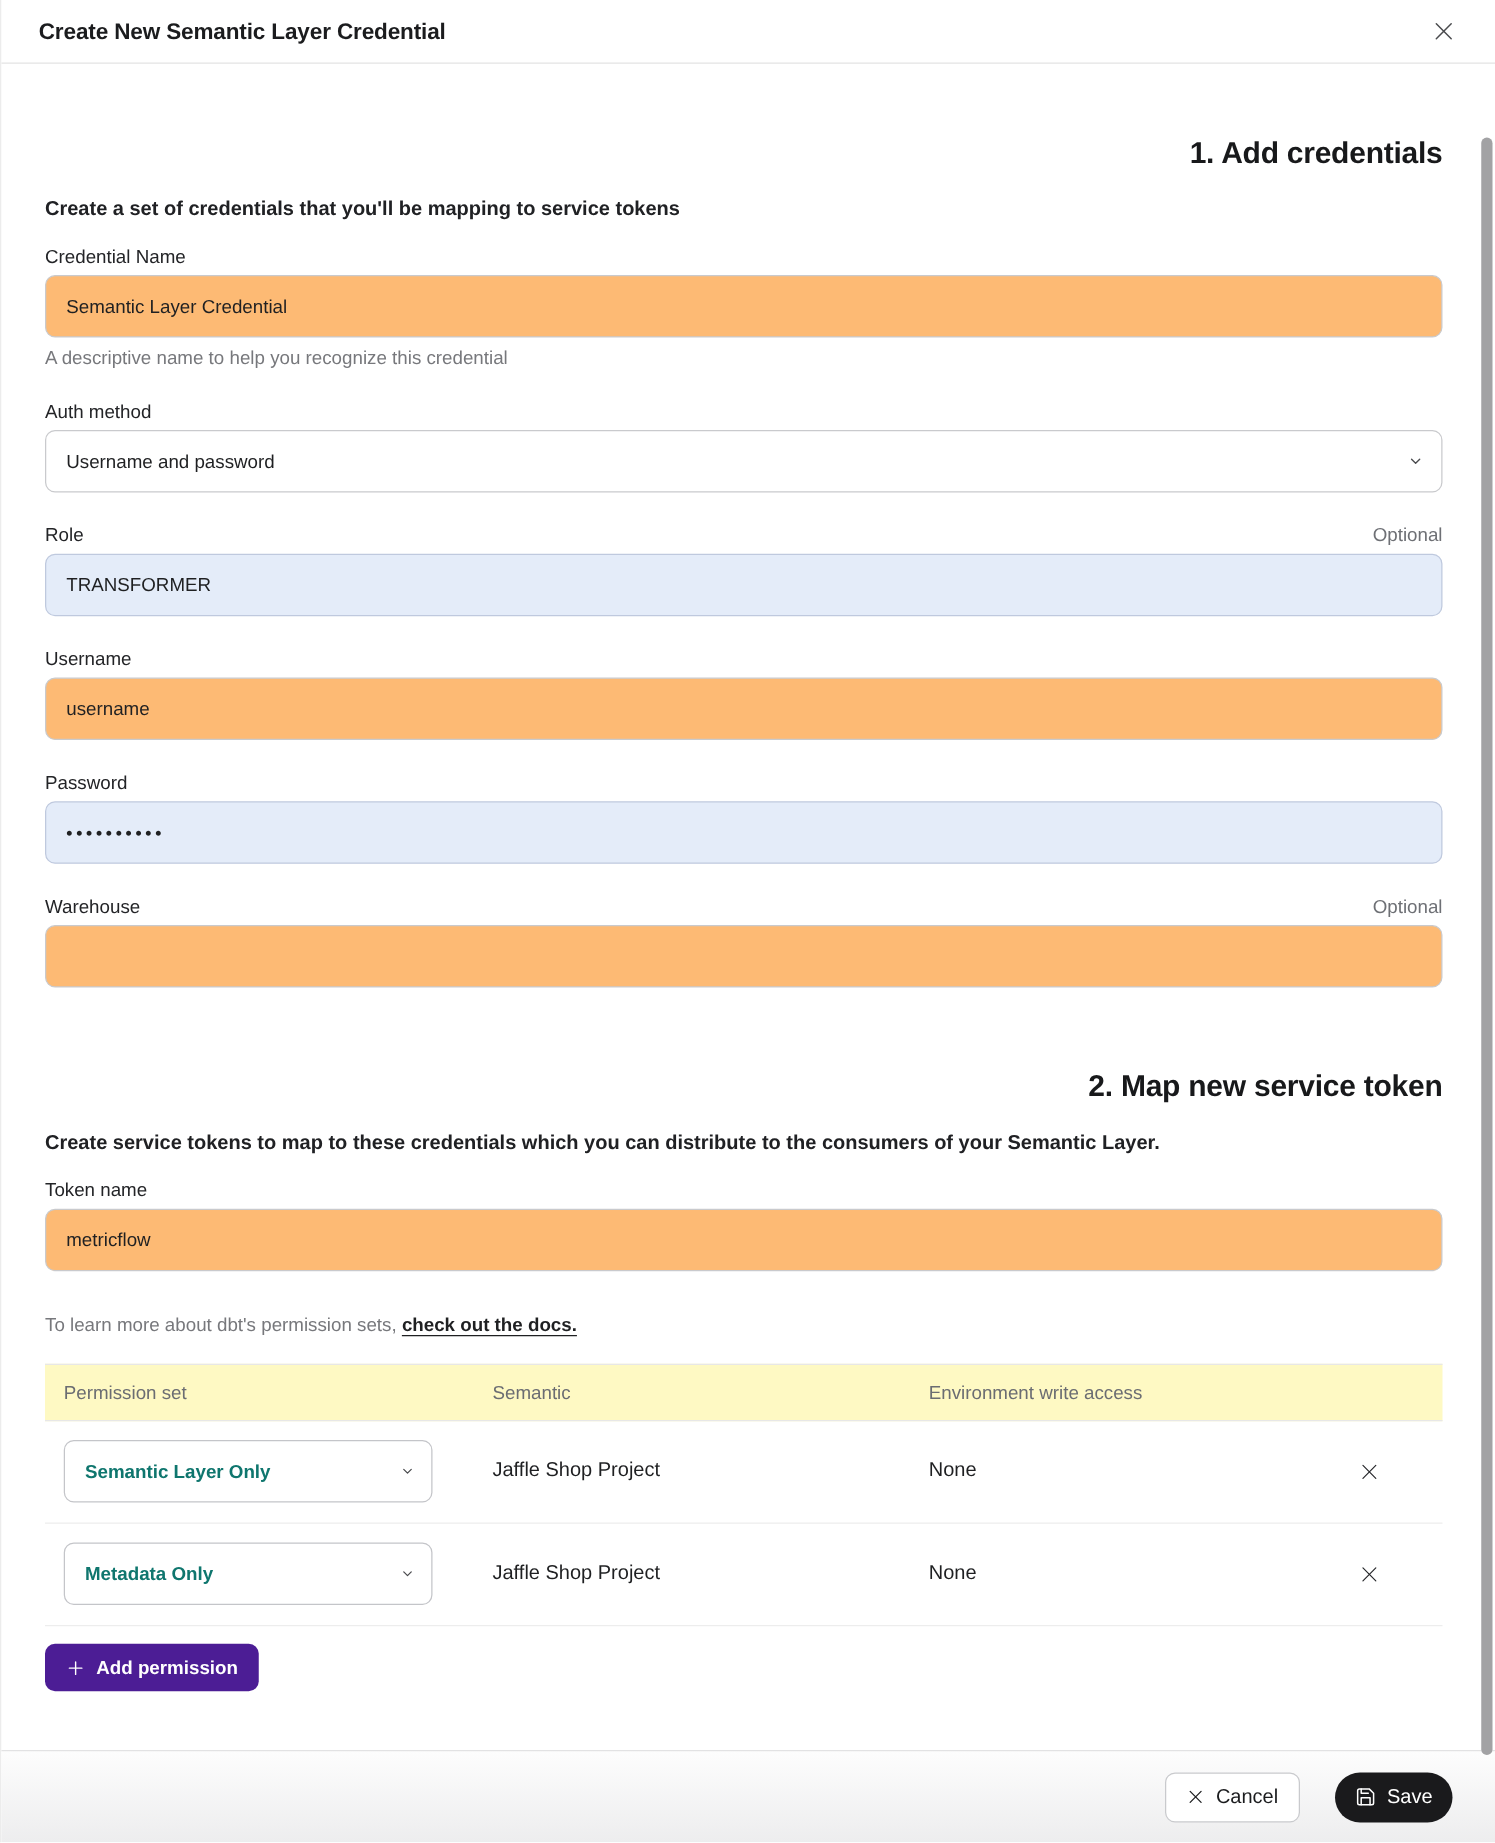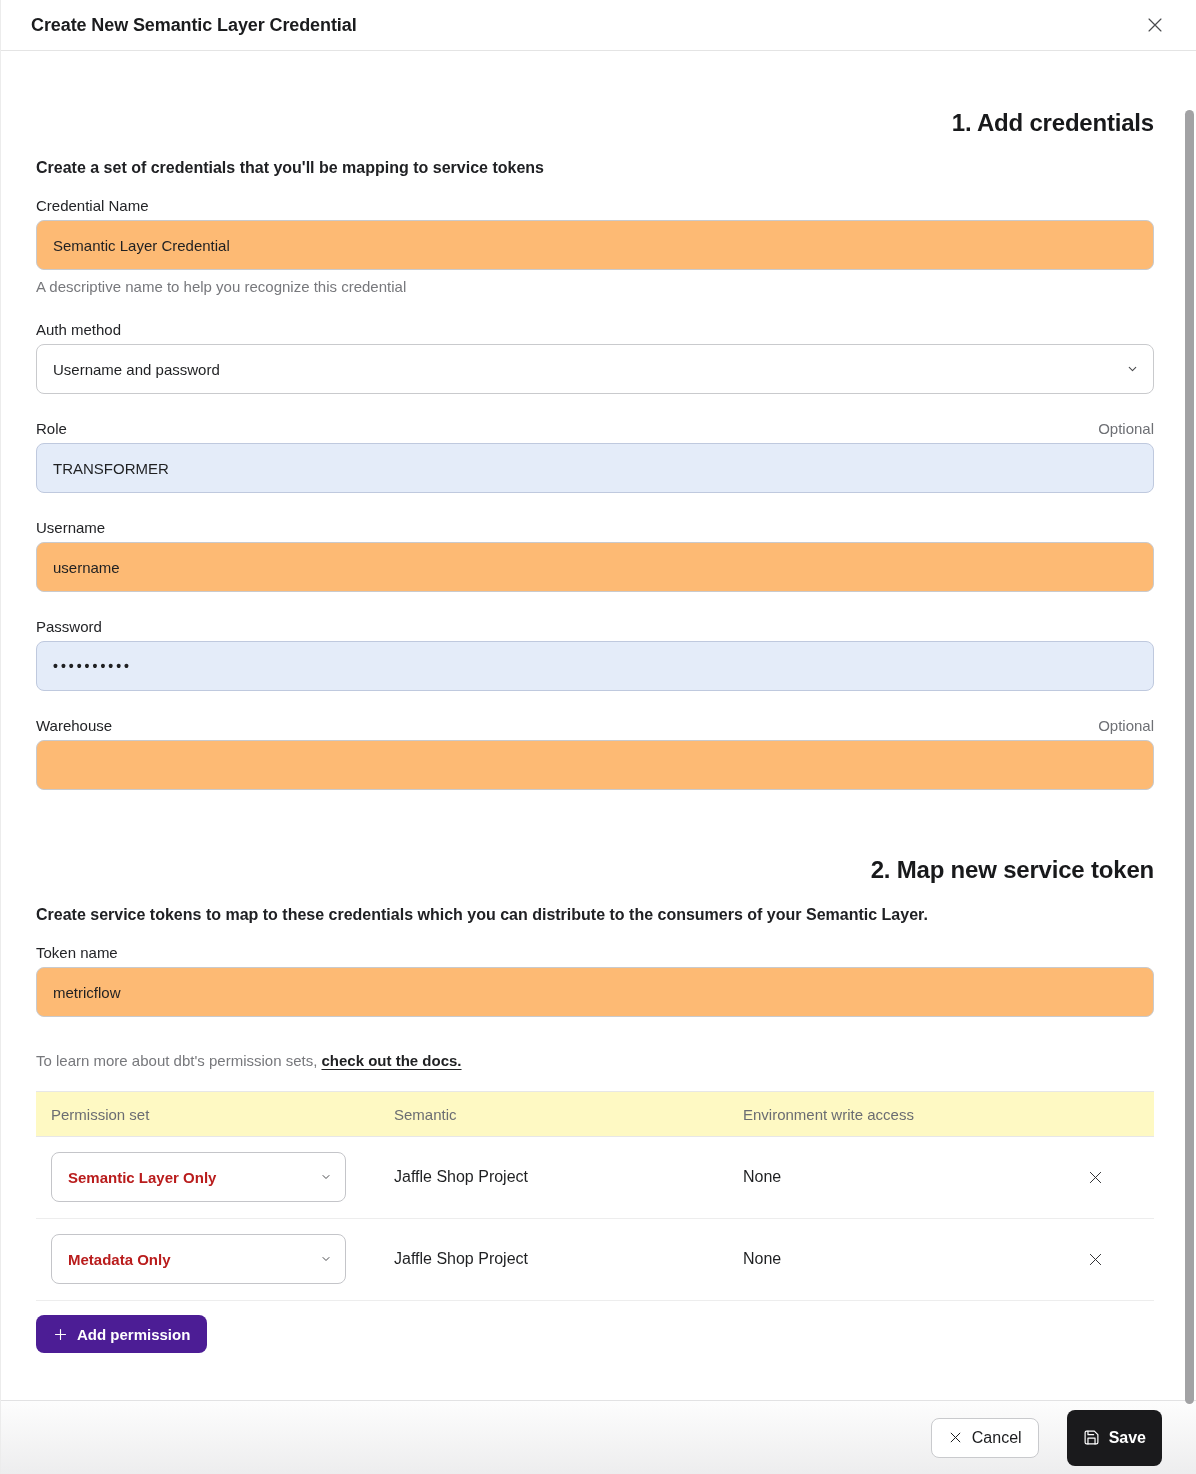--- a/index.html
+++ b/index.html
@@ -140,21 +140,21 @@
     width: 295px;
     height: 50px;
     border: 1px solid #c4c5c9;
     border-radius: 8px;
     background: #fff;
     display: flex;
     align-items: center;
     padding: 0 16px;
     font-size: 15px;
     font-weight: 700;
-    color: #b91c1c;
+    color: #0f766e;
     cursor: pointer;
   }
   .perm-select .chevron { position: absolute; right: 13px; top: 50%; transform: translateY(-50%); display:flex; }
   .row-delete-cell { display: flex; justify-content: center; padding-left: 0 !important; }
   
   .add-permission-btn {
     margin-top: 14px;
     display: inline-flex;
     align-items: center;
     gap: 9px;
@@ -194,27 +194,27 @@
     font-size: 16px;
     font-weight: 500;
     color: #1b1c1e;
     font-family: inherit;
     cursor: pointer;
   }
   .save-btn {
     display: inline-flex;
     align-items: center;
     gap: 9px;
-    height: 56px;
+    height: 40px;
     padding: 0 16px;
     background: #1a1a1c;
     border: none;
-    border-radius: 8px;
+    border-radius: 20px;
     font-size: 16px;
-    font-weight: 700;
+    font-weight: 400;
     color: #fff;
     font-family: inherit;
     cursor: pointer;
   }
   
   .scrollbar-thumb {
     position: absolute;
     top: 110px;
     right: 2px;
     width: 9px;

